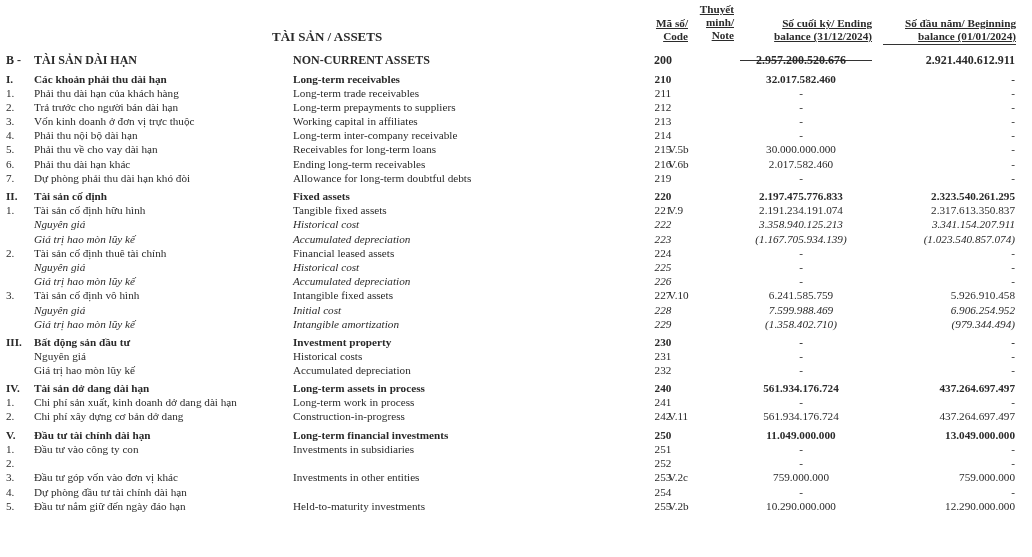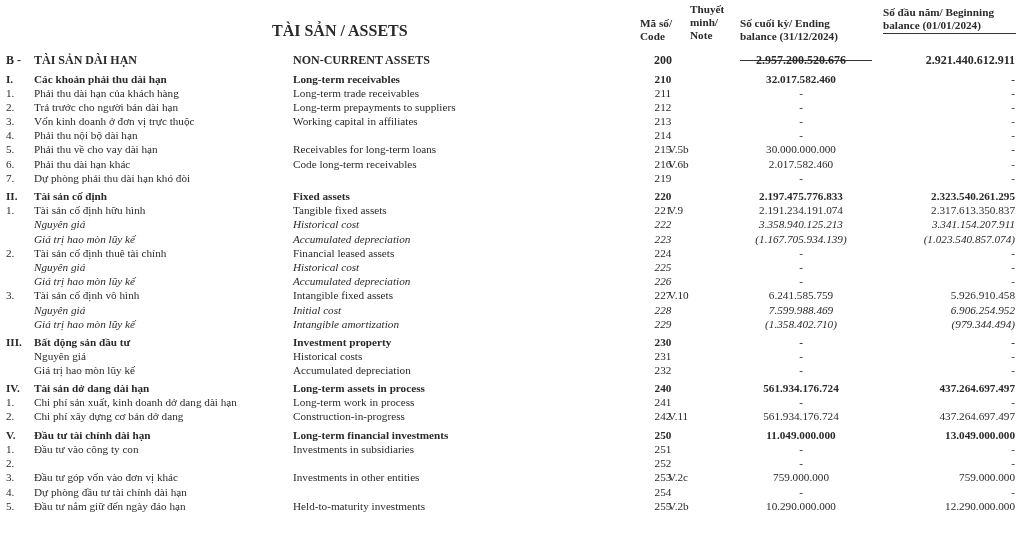--- a/index.html
+++ b/index.html
@@ -1,26 +1,26 @@
 <!DOCTYPE html>
 <html><head>
   <meta charset="utf-8">
   <style>
     html, body { margin: 0; padding: 0; background: #ffffff; }
     body {
       width: 1032px; height: 557px; position: relative; overflow: hidden;
       font-family: "Liberation Serif", "DejaVu Serif", serif;
       color: #2a2a2a; font-size: 11.2px;
     }
-    .hdr { font-weight: bold; text-align: left; line-height: 13px; color: #2b2b2b; }
-    .hdr-title { position: absolute; left: 272px; top: 22px; font-weight: bold; font-size: 16px; }
+    .hdr { font-weight: bold; text-align: right; line-height: 13px; color: #2b2b2b; text-decoration: underline; }
+    .hdr-title { position: absolute; left: 272px; top: 29px; font-weight: bold; font-size: 13px; }
     .h-code { position: absolute; left: 640px; top: 17px; width: 48px; }
     .h-note { position: absolute; left: 690px; top: 3px; width: 44px; }
     .h-end  { position: absolute; left: 740px; top: 17px; width: 132px; border-bottom: 1px solid #333; padding-bottom: 17px; }
-    .h-beg  { position: absolute; left: 883px; top: 6px; width: 133px; border-bottom: 1px solid #333; padding-bottom: 1px; }
+    .h-beg  { position: absolute; left: 883px; top: 17px; width: 133px; border-bottom: 1px solid #333; padding-bottom: 1px; }
     .row { position: absolute; left: 0; width: 1032px; height: 14px; }
     .row > span { position: absolute; top: 0; white-space: nowrap; line-height: 14px; }
     .c-idx { left: 6px; }
     .c-vn  { left: 34px; }
     .c-en  { left: 293px; }
     .c-code { left: 648px; width: 30px; text-align: center; }
     .c-note { left: 668px; }
     .c-end { left: 730px; width: 142px; text-align: center; }
     .c-beg { left: 870px; width: 145px; text-align: right; font-family: Liberation Serif, serif; }
     .row.bold > span { font-weight: bold; }
@@ -94,46 +94,48 @@
         <span class="c-vn">Vốn kinh doanh ở đơn vị trực thuộc</span>
         <span class="c-en">Working capital in affiliates</span>
         <span class="c-code">213</span>
         <span class="c-note"></span>
         <span class="c-end">-</span>
         <span class="c-beg">-</span>
       </div>
       <div class="row" style="top: 128px;">
         <span class="c-idx">4.</span>
         <span class="c-vn">Phải thu nội bộ dài hạn</span>
+        <span class="c-en">Long-term inter-company receivable</span>
         <span class="c-code">214</span>
         <span class="c-note"></span>
         <span class="c-end">-</span>
         <span class="c-beg">-</span>
       </div>
       <div class="row" style="top: 142px;">
         <span class="c-idx">5.</span>
         <span class="c-vn">Phải thu về cho vay dài hạn</span>
         <span class="c-en">Receivables for long-term loans</span>
         <span class="c-code">215</span>
         <span class="c-note">V.5b</span>
         <span class="c-end">30.000.000.000</span>
         <span class="c-beg">-</span>
       </div>
       <div class="row" style="top: 157px;">
         <span class="c-idx">6.</span>
         <span class="c-vn">Phải thu dài hạn khác</span>
-        <span class="c-en">Code long-term receivables</span>
+        <span class="c-en">Ending long-term receivables</span>
         <span class="c-code">216</span>
         <span class="c-note">V.6b</span>
         <span class="c-end">2.017.582.460</span>
         <span class="c-beg">-</span>
       </div>
       <div class="row" style="top: 171px;">
         <span class="c-idx">7.</span>
         <span class="c-vn">Dự phòng phải thu dài hạn khó đòi</span>
+        <span class="c-en">Allowance for long-term doubtful debts</span>
         <span class="c-code">219</span>
         <span class="c-note"></span>
         <span class="c-end">-</span>
         <span class="c-beg">-</span>
       </div>
       <div class="row bold" style="top: 189px;">
         <span class="c-idx">II.</span>
         <span class="c-vn">Tài sản cố định</span>
         <span class="c-en">Fixed assets</span>
         <span class="c-code">220</span>

